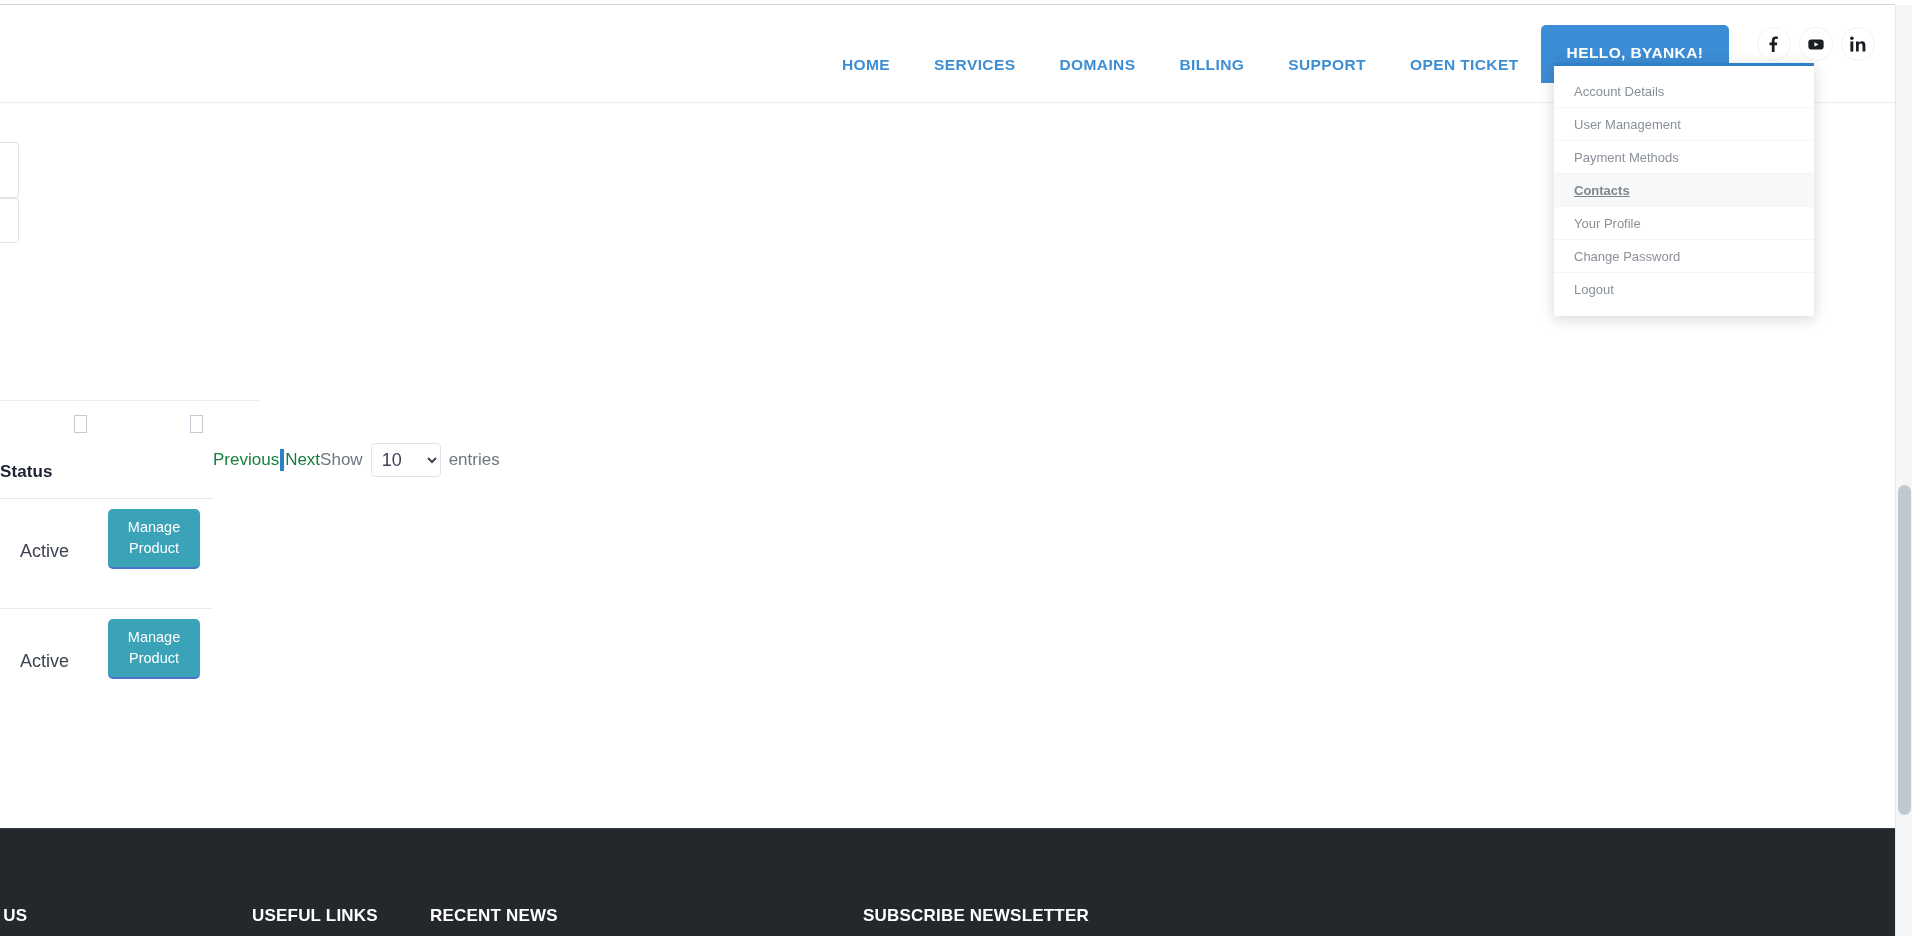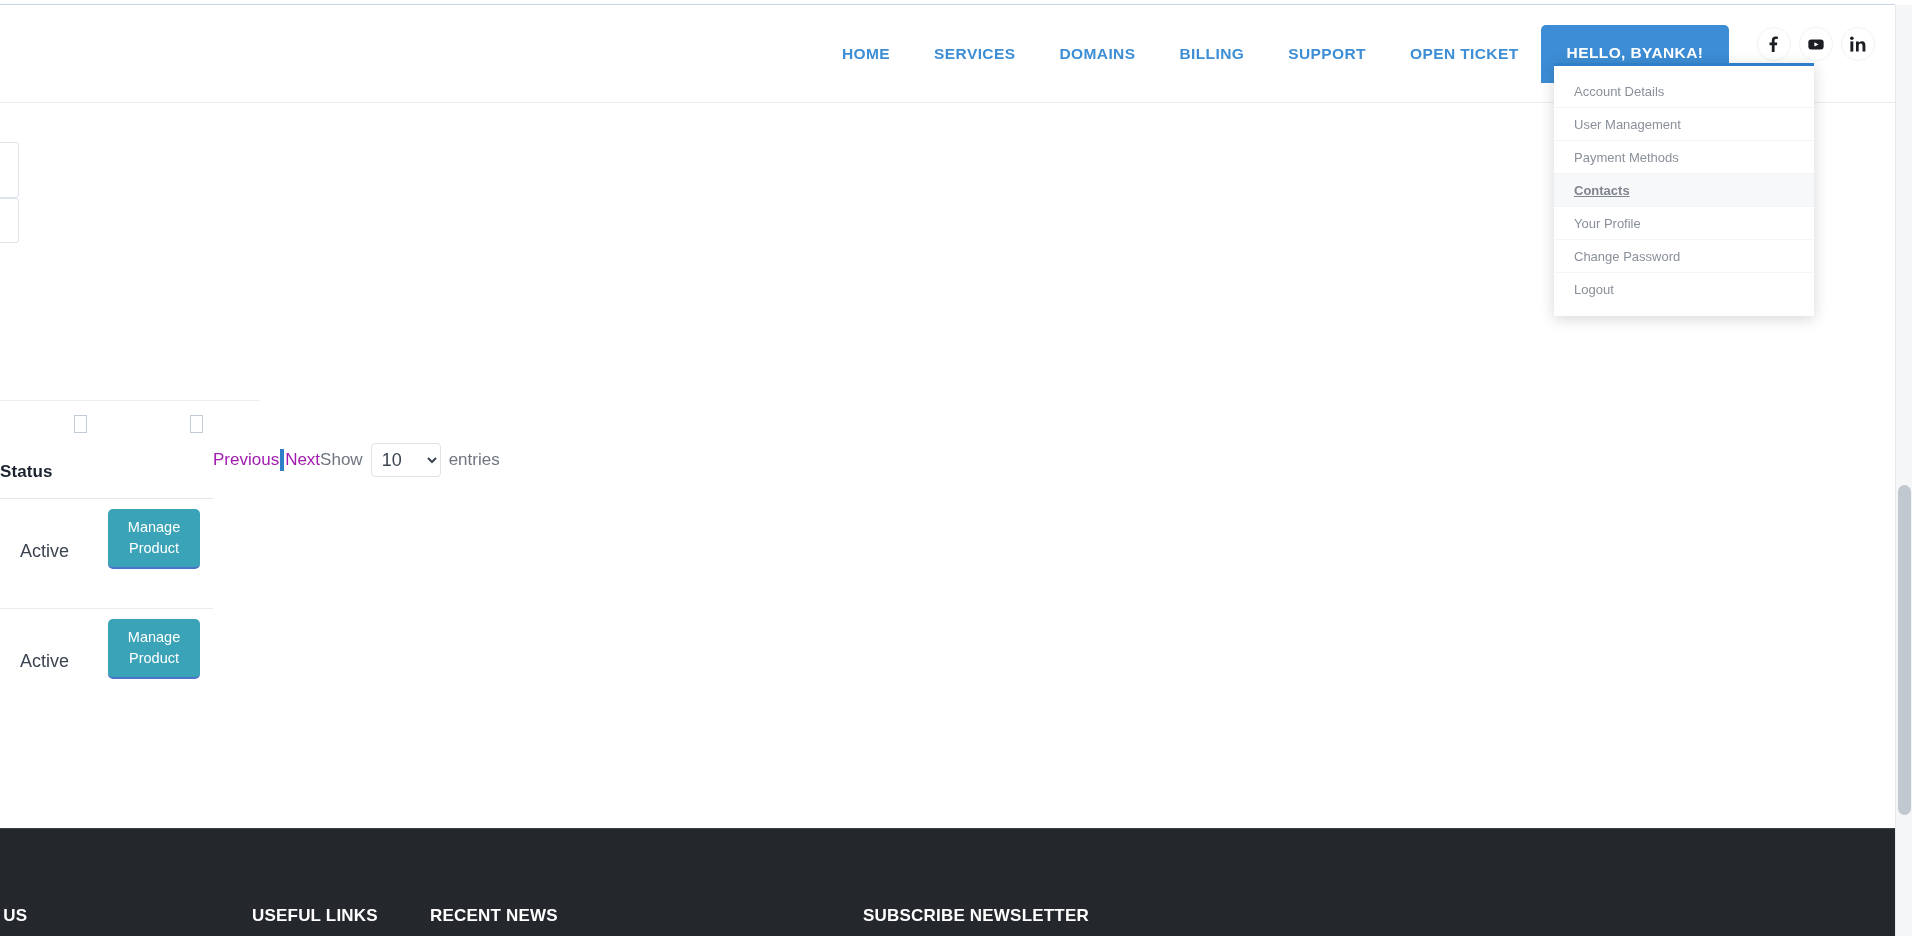--- a/index.html
+++ b/index.html
@@ -37,21 +37,21 @@
     background: #ffffff;
     border-bottom: 1px solid #e9edf1;
   }
 
   .nav {
     position: absolute;
     top: 20px;
     left: 820px;
     height: 58px;
     display: flex;
-    align-items: flex-start;
+    align-items: center;
   }
 
   .nav-link {
     color: #3d8ed4;
     font-size: 15.5px;
     font-weight: bold;
     letter-spacing: 0.4px;
     text-decoration: none;
     padding: 21px 22px 0 22px;
     white-space: nowrap;
@@ -212,21 +212,21 @@
     position: absolute;
     top: 443px;
     left: 213px;
     display: flex;
     align-items: center;
     font-size: 17px;
     color: #6f7681;
     white-space: nowrap;
   }
   .page-link {
-    color: #a21caf;
+    color: #15803d;
     text-decoration: none;
     cursor: pointer;
   }
   .page-current {
     background: #2f7fc8;
     color: #2f7fc8;
     width: 4px;
     display: inline-block;
     overflow: hidden;
     height: 22px;

